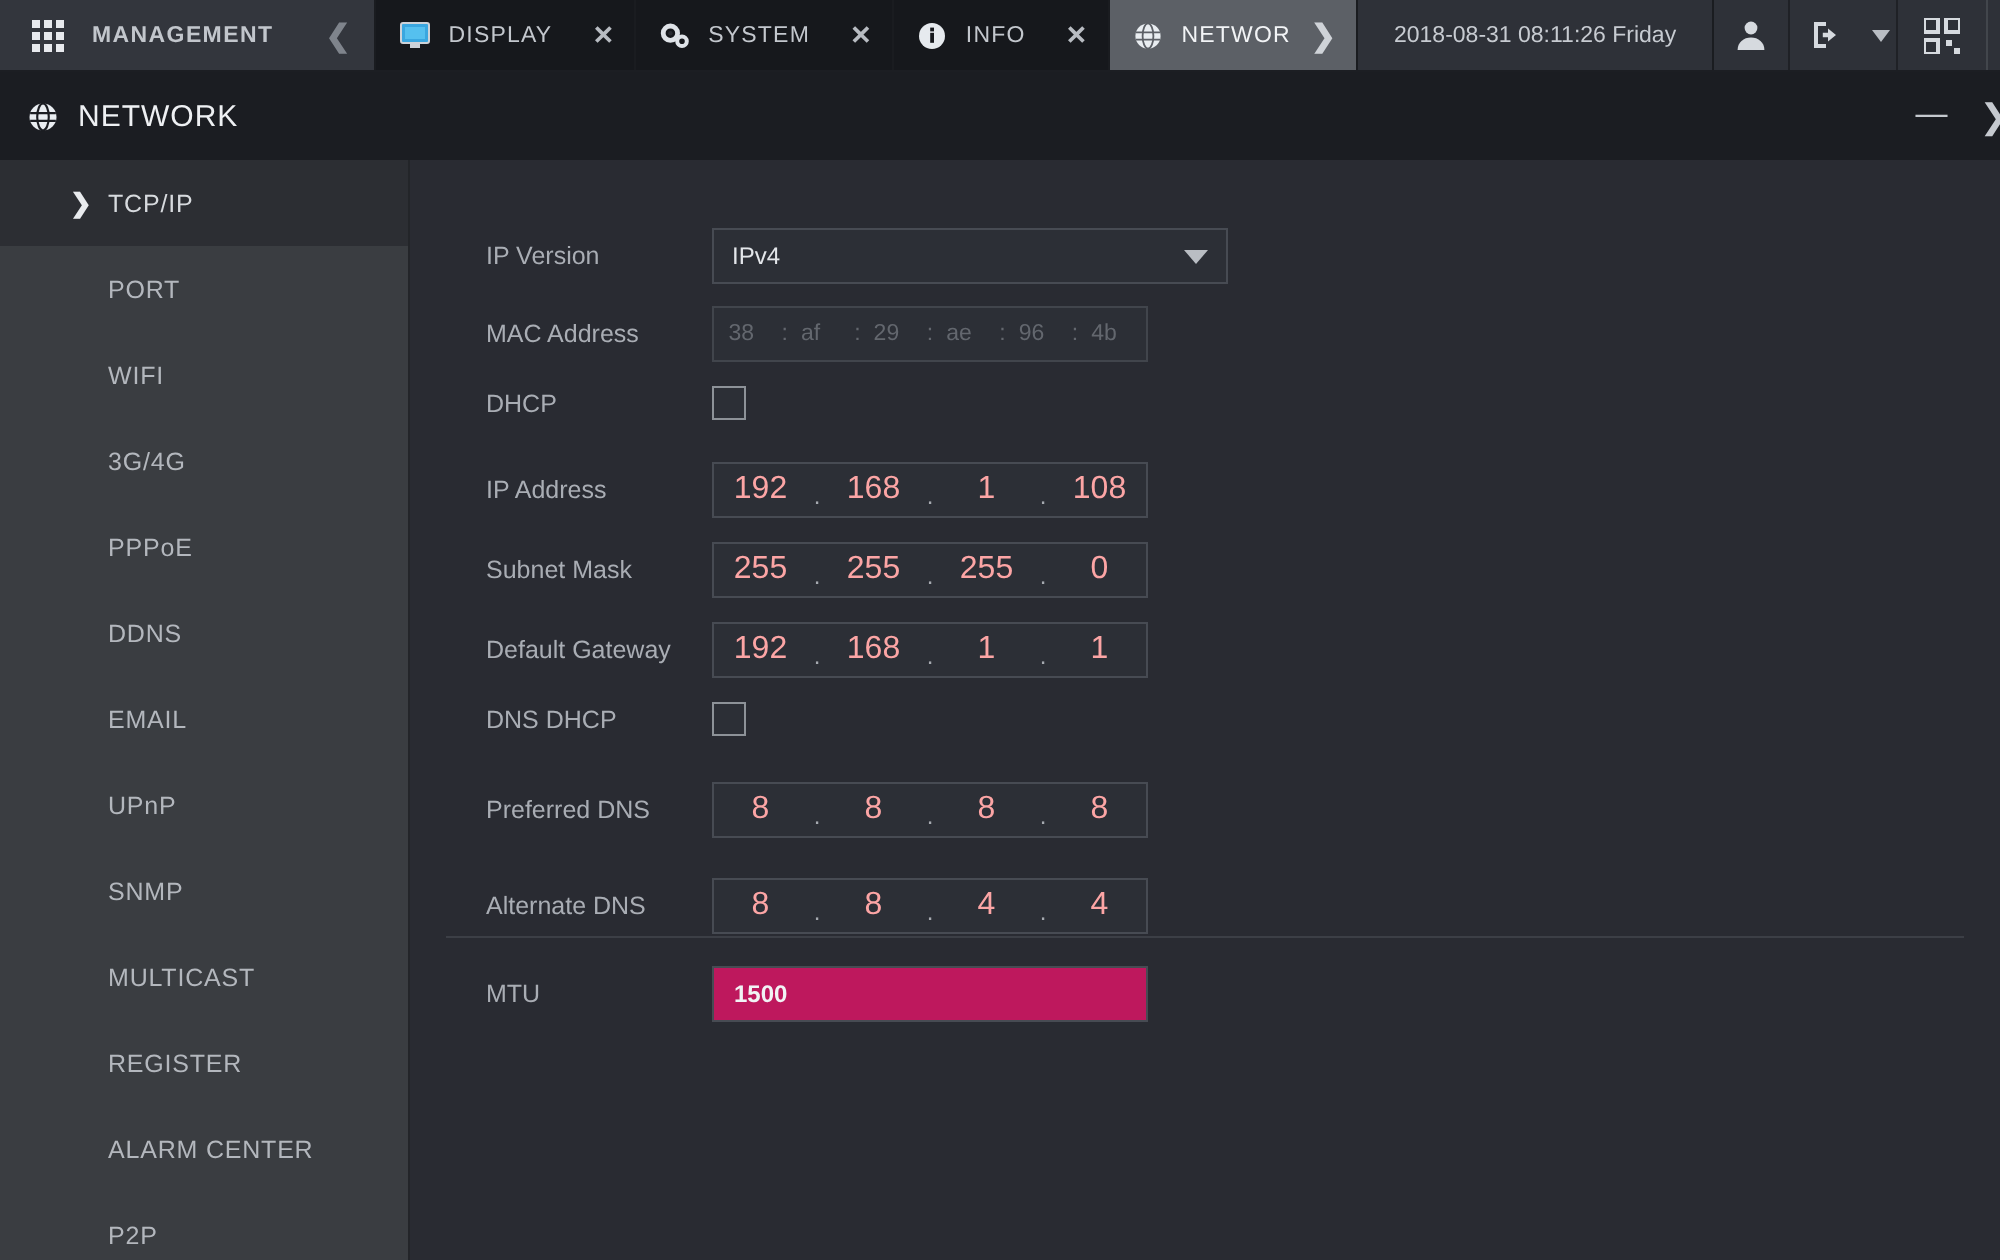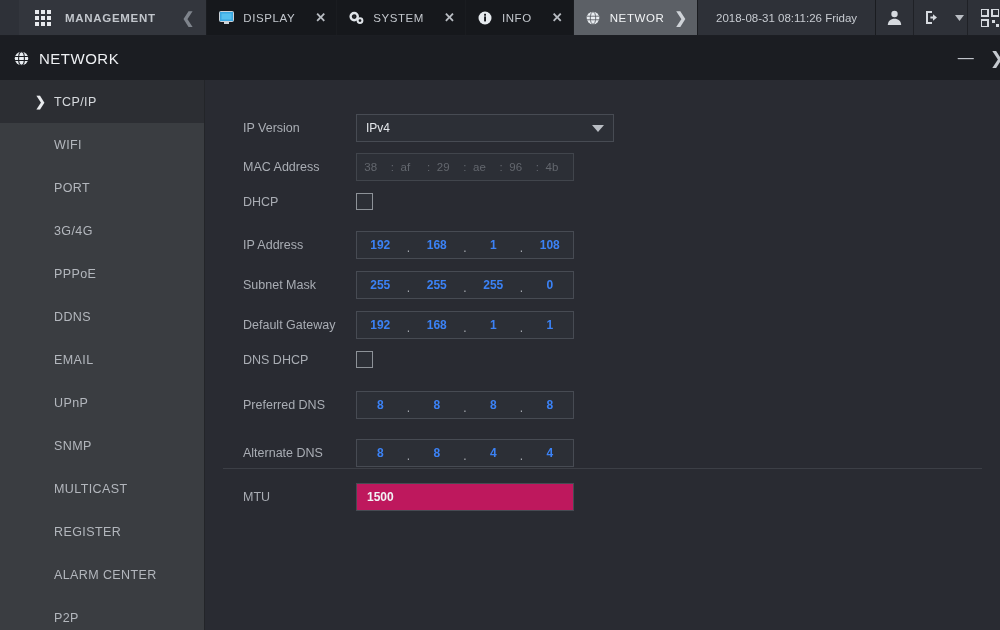--- a/index.html
+++ b/index.html
@@ -17,21 +17,20 @@
     width: 1000px; height: 36px;
     background: #2e3138;
     display: flex; align-items: stretch;
     border-bottom: 1px solid #1c1e23;
   }
   .mgmt {
     display: flex; align-items: center;
     padding: 0 8px 0 16px;
     background: #33363d;
     flex: 0 0 auto;
-    margin-left: 19px;
   }
   .grid-icon {
     width: 16px; height: 16px;
     display: grid; grid-template-columns: repeat(3, 4px);
     grid-template-rows: repeat(3, 4px); gap: 2px;
     margin-right: 14px;
   }
   .grid-icon i { background: #e8eaee; display: block; width: 4px; height: 4px; }
   .mgmt-label {
     color: #c2c6cc; font-size: 11.5px; letter-spacing: .7px;
@@ -170,21 +169,21 @@
     background: #2c2f36; border: 1px solid #8d9298;
   }
 
   .ip-box {
     width: 218px; height: 28px;
     background: #2c2f36; border: 1px solid #474b53;
     display: flex; align-items: center;
   }
   .ip-seg {
     flex: 1 1 0; text-align: center;
-    color: #3b82f6; font-size: 12px; font-weight: bold;
+    color: #fca5a5; font-size: 16px; font-weight: normal;
   }
   .ip-dot {
     flex: 0 0 10px; text-align: center;
     color: #a6aab0; font-size: 12px; position: relative; top: 3px;
   }
 
   .mtu-box {
     width: 218px; height: 28px;
     background: #be185d; border: 1px solid #474b53;
     display: flex; align-items: center; padding-left: 10px;
@@ -327,24 +326,24 @@
     </span>
   </div>
 
   <div class="sidebar">
 
     <div class="side-item active">
       <span class="side-arrow">❯</span>
       <span class="side-label">TCP/IP</span>
     </div>
     <div class="side-item">
+      <span class="side-label">PORT</span>
+    </div>
+    <div class="side-item">
       <span class="side-label">WIFI</span>
-    </div>
-    <div class="side-item">
-      <span class="side-label">PORT</span>
     </div>
     <div class="side-item">
       <span class="side-label">3G/4G</span>
     </div>
     <div class="side-item">
       <span class="side-label">PPPoE</span>
     </div>
     <div class="side-item">
       <span class="side-label">DDNS</span>
     </div>

